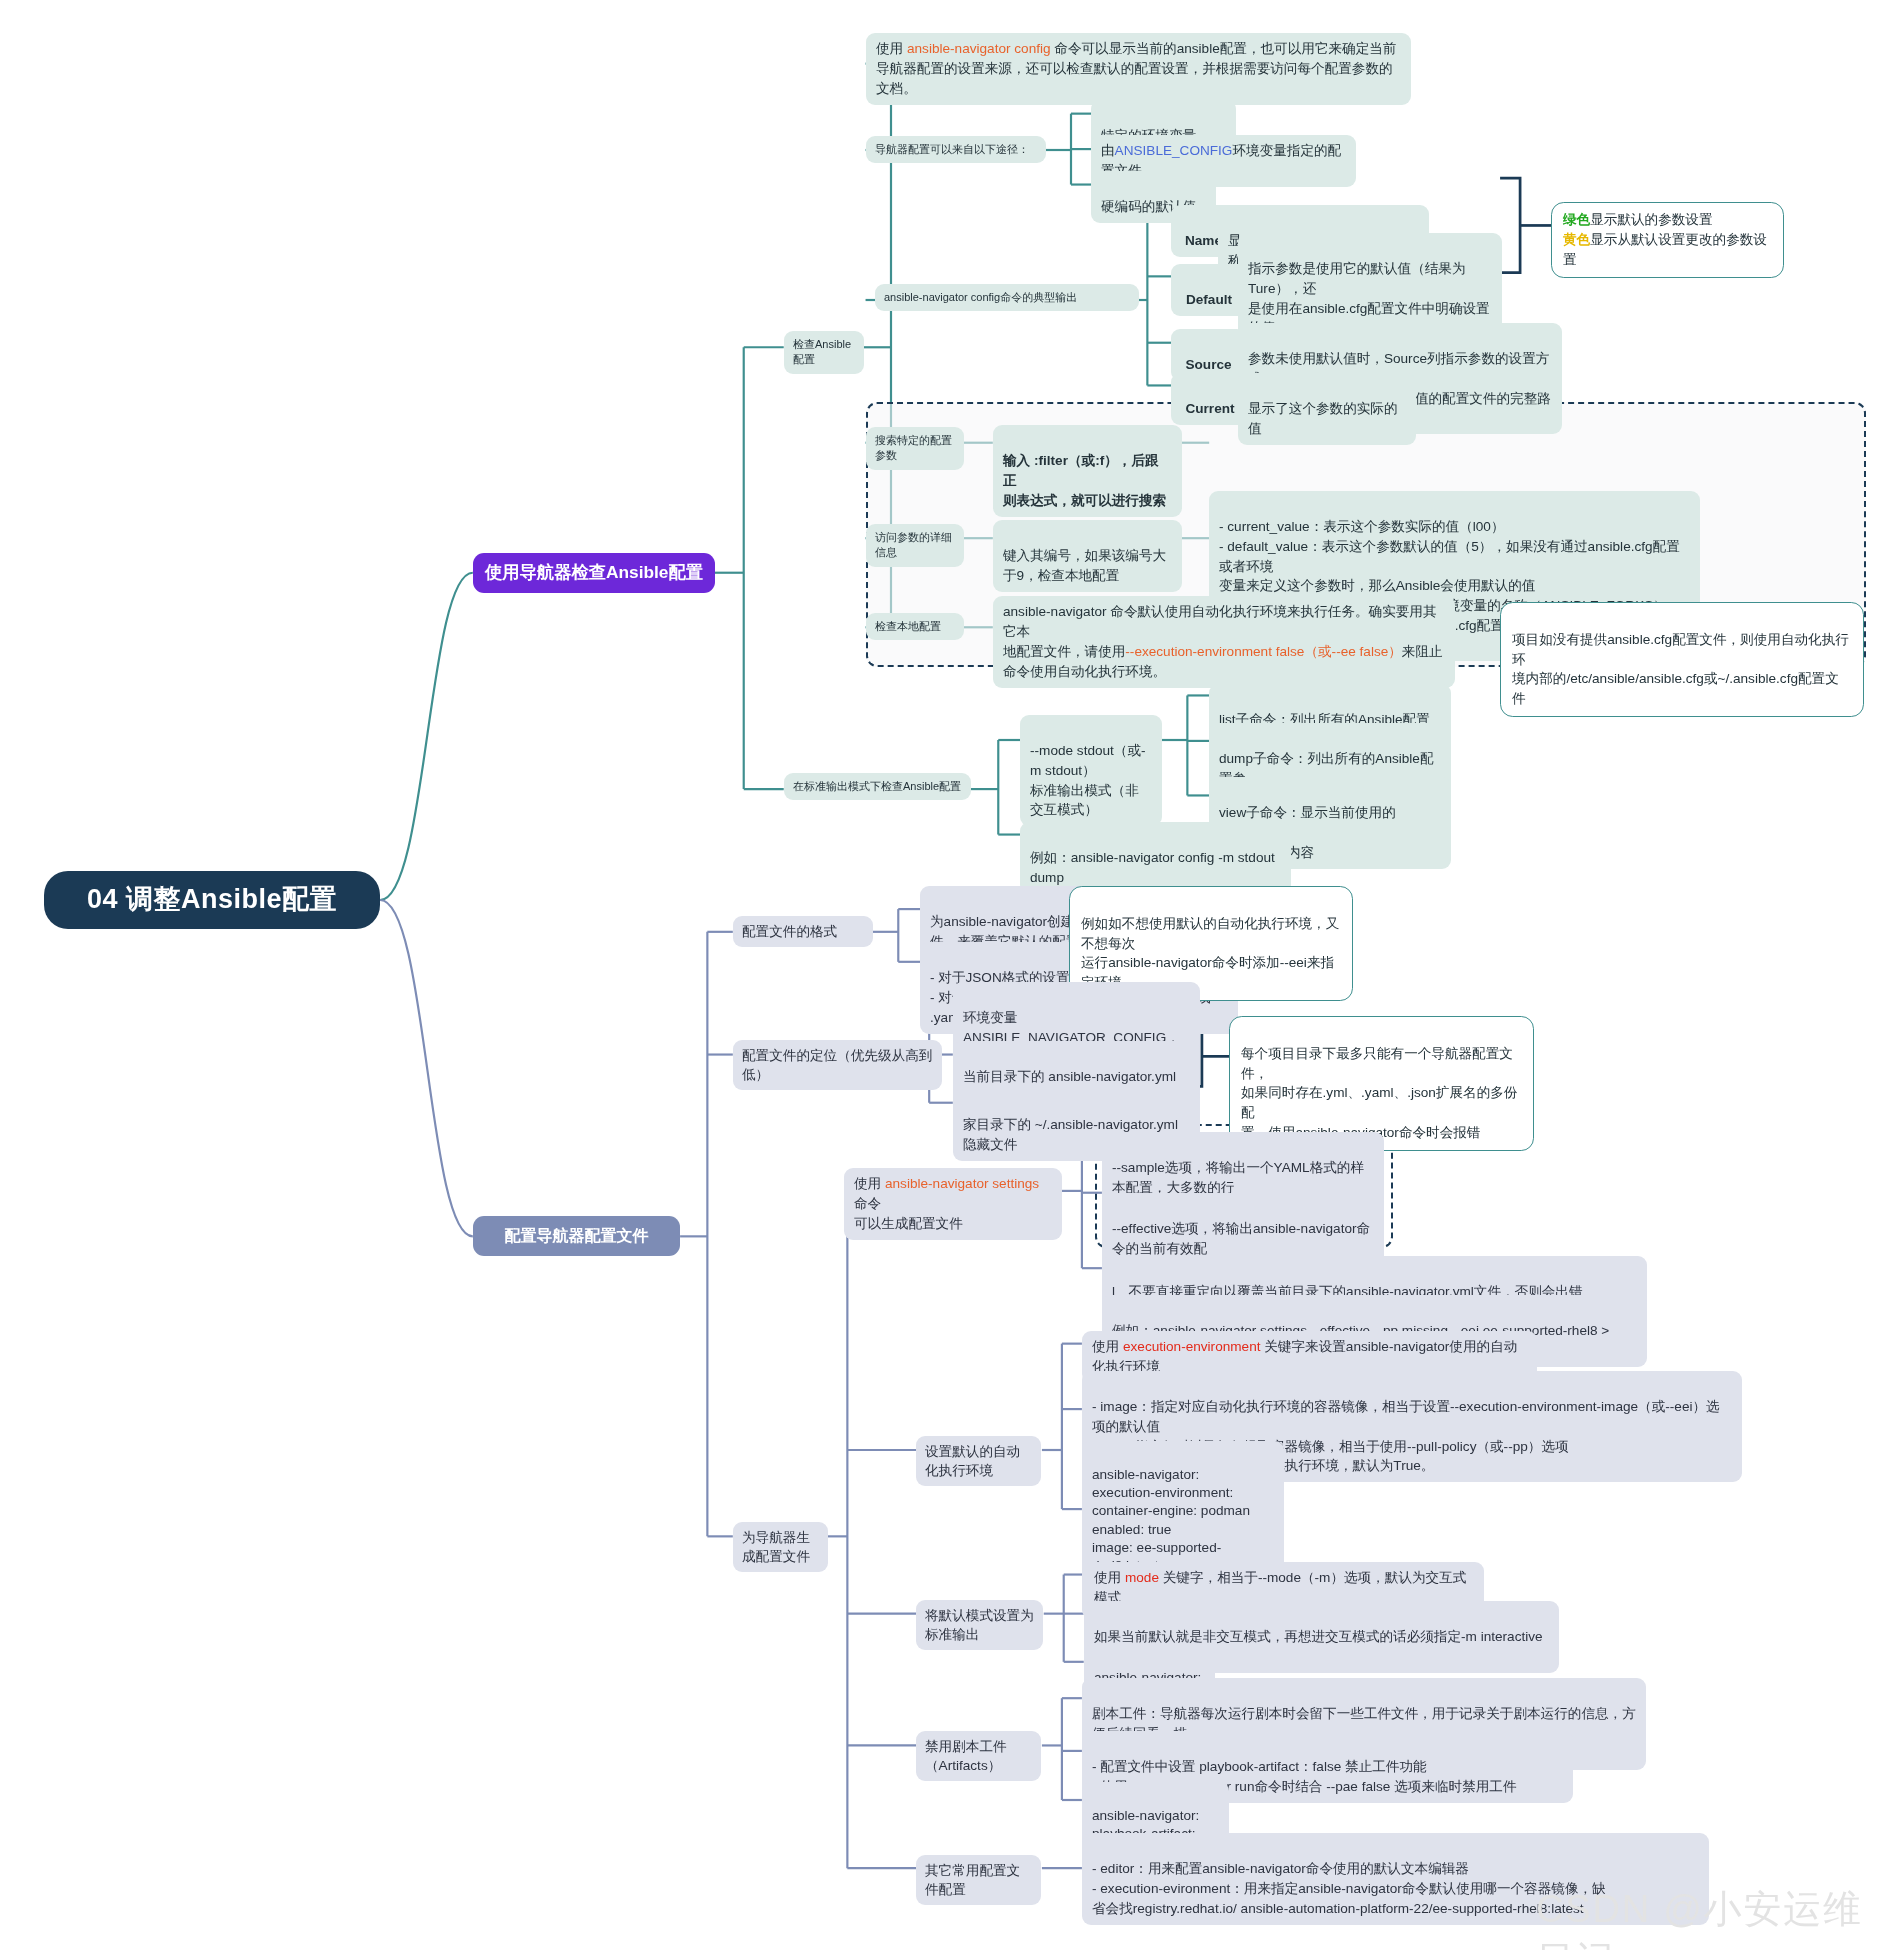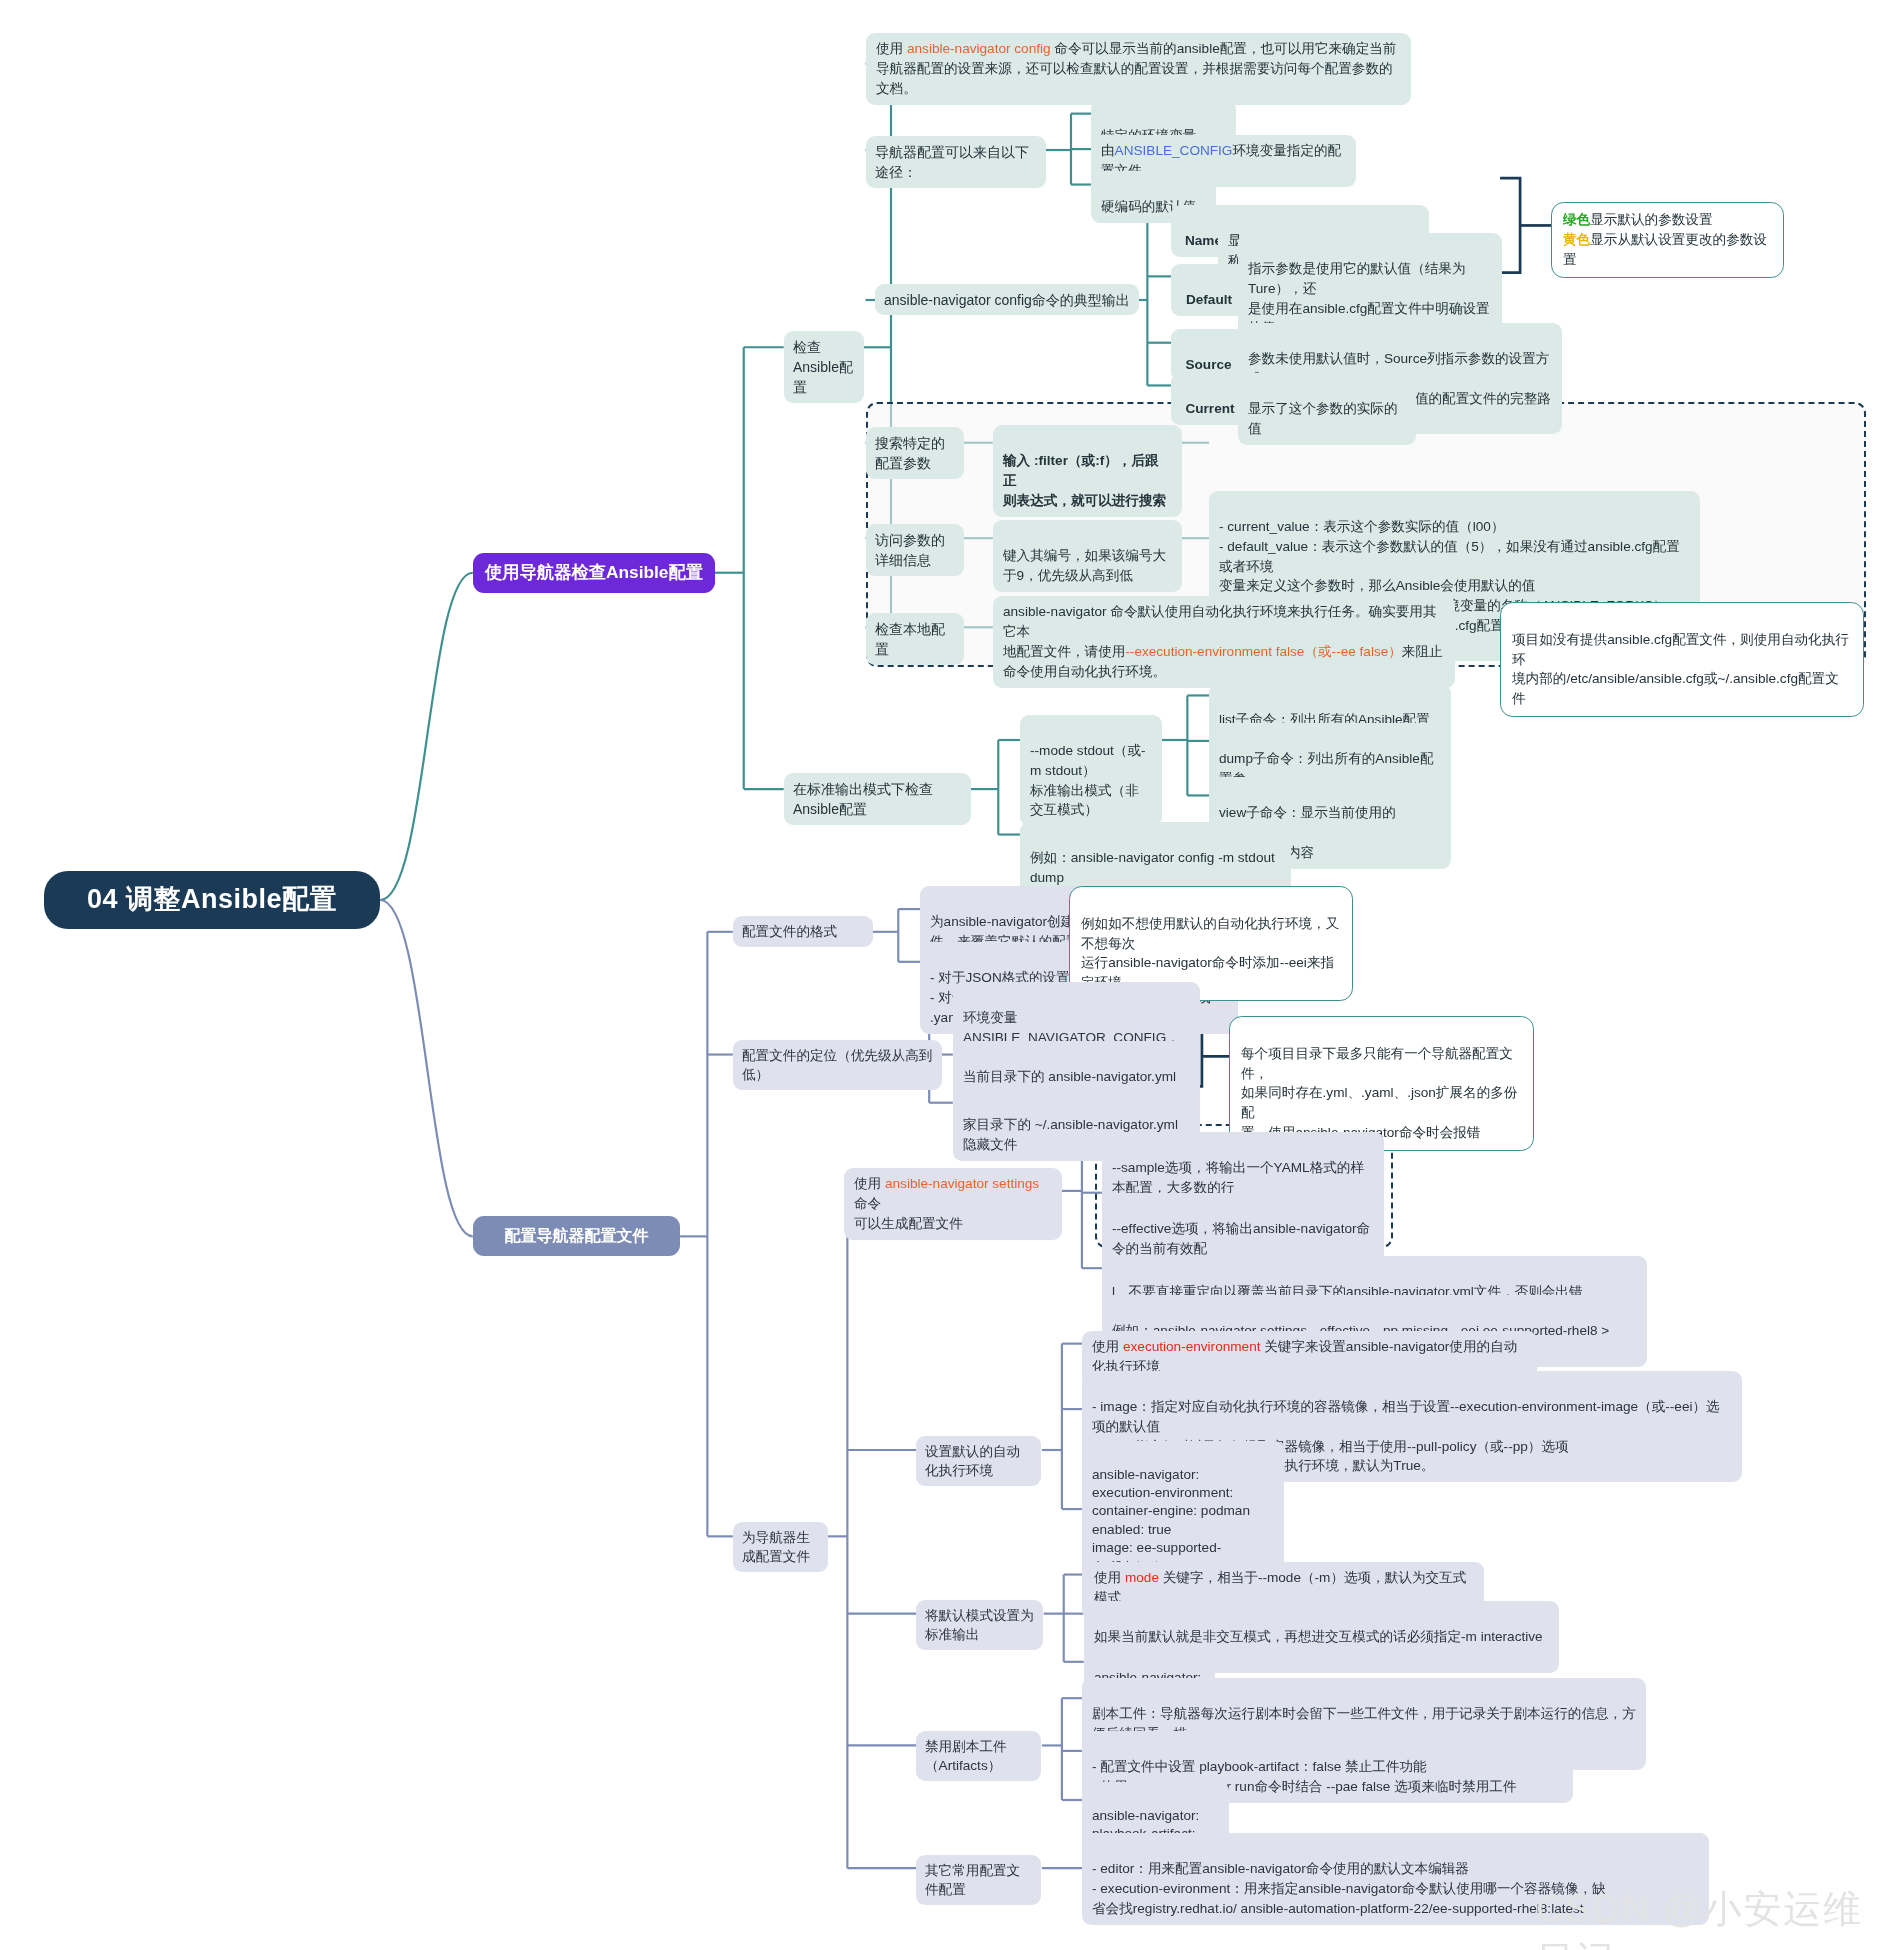--- a/index.html
+++ b/index.html
@@ -60,21 +60,21 @@
   }
   .bluebox {
     background: #dfe2ec;
     color: #2d3340;
     font-size: 13.6px;
     padding: 6.4px 10px;
   }
   .plainlabel {
     background: #dceae7;
     color: #24333a;
-    font-size: 14px;
+    font-size: 11px;
     padding: 5.5px 9px;
     display: flex; align-items: center;
   }
   .plainlabel-blue {
     background: #dfe2ec;
     color: #2d3340;
     font-size: 13.6px;
     padding: 5.5px 9px;
     display: flex; align-items: center;
   }
@@ -324,21 +324,21 @@
   <div class="node tealbox bold" style="left:993px; top:425px; width:189px;">
     <span>输入 :filter（或:f），后跟正
 则表达式，就可以进行搜索</span>
   </div>
 
   <div class="node plainlabel" style="left:866px; top:524px; width:98px;">
     <span>访问参数的详细信息</span>
   </div>
   <div class="node tealbox" style="left:993px; top:520px; width:189px;">
     <span>键入其编号，如果该编号大
-于9，优先级从高到低</span>
+于9，检查本地配置</span>
   </div>
   <div class="node tealbox" style="left:1209px; top:491px; width:491px;">
     <span>- current_value：表示这个参数实际的值（l00）
 - default_value：表示这个参数默认的值（5），如果没有通过ansible.cfg配置或者环境
 变量来定义这个参数时，那么Ansible会使用默认的值
 - env－name：表示对应这个参数的环境变量的名称（ANSIBLE_FORKS）
 - ini－key：表示对应这个参数的ansible.cfg配置中[defaults]段下的配置语句（forks）</span>
   </div>
 
   <div class="node plainlabel" style="left:866px; top:613px; width:98px;">

